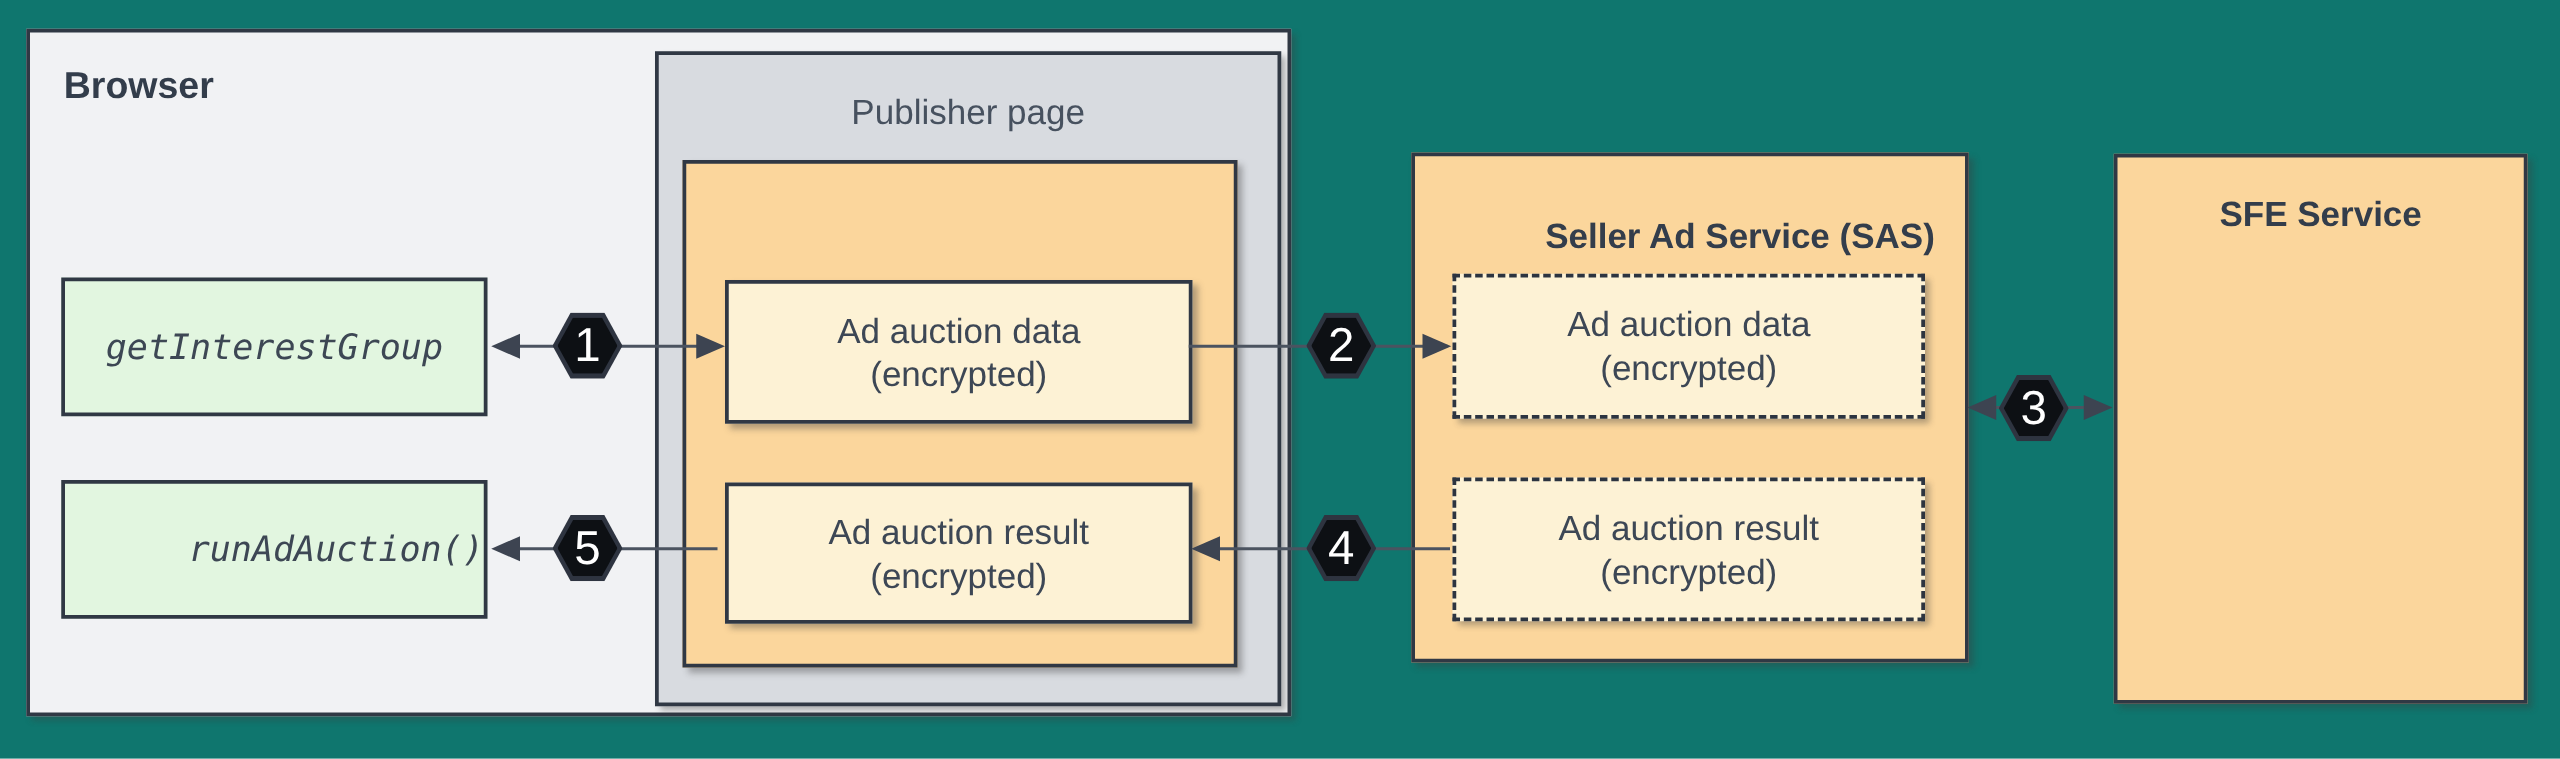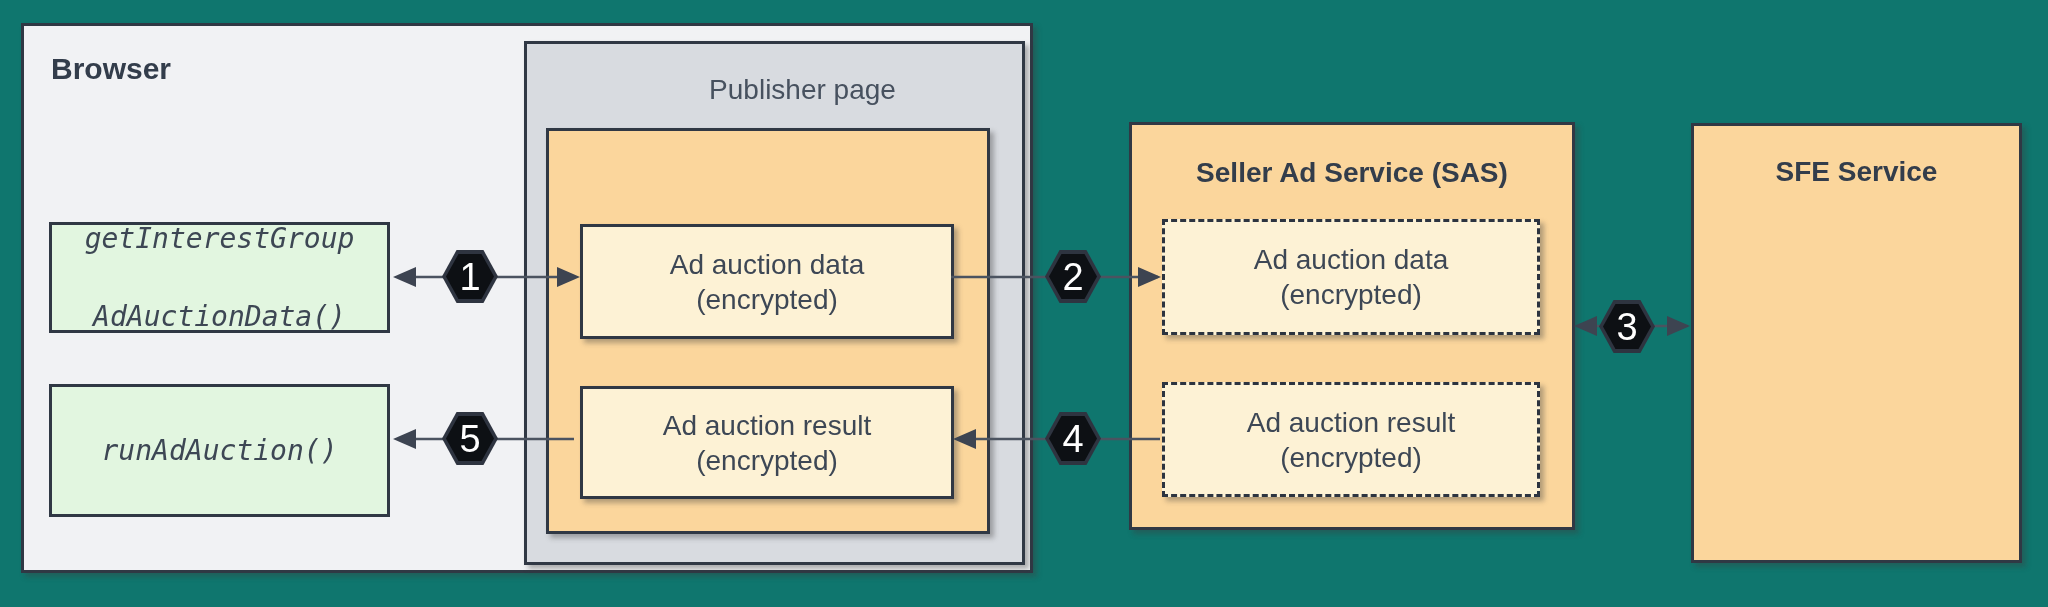--- a/index.html
+++ b/index.html
@@ -21,55 +21,55 @@
   .browser-label{
     position:absolute;left:27px;top:26px;
     font-size:30px;font-weight:bold;color:#333d4b;
   }
   .publisher-box{
     left:500px;top:15px;width:501px;height:524px;
     background:#d8dbe0;border:3px solid #303844;
   }
   .publisher-label{
     position:absolute;left:0;top:30px;width:100%;
-    text-align:center;font-size:28px;color:#47515f;margin-left:28px;
+    text-align:center;font-size:28px;color:#47515f;
   }
   .orange-panel{
     background:#fbd69c;border:3px solid #303844;
   }
   .seller-js-box{left:19px;top:84px;width:444px;height:406px;}
   .sas-box{left:1129px;top:122px;width:446px;height:408px;}
   .sfe-box{left:1691px;top:123px;width:331px;height:440px;}
   .panel-title{
     position:absolute;left:0;width:100%;text-align:center;
     font-size:28px;font-weight:bold;color:#333d4b;
   }
   .seller-js-box .panel-title{top:30px;}
-  .sas-box .panel-title{top:32px;}
+  .sas-box .panel-title{top:48px;padding-left:40px;}
   .sfe-box .panel-title{top:30px;}
 
   
   .node{
     position:absolute;box-sizing:border-box;
     display:flex;flex-direction:column;align-items:center;justify-content:center;
     text-align:center;color:#3d4755;font-size:28px;line-height:35px;
   }
   .cream{background:#fdf2d5;border:3px solid #303844;}
   .cream-dashed{background:#fdf2d5;border:3px dashed #2c3440;}
   .green{background:#e2f6e0;border:3px solid #303844;}
   .code{
     font-family:"DejaVu Sans Mono",monospace;
     font-style:italic;font-size:28px;line-height:34px;color:#3d4754;gap:44px;
   }
   .sub{}
 
   .sjs-data{left:31px;top:93px;width:374px;height:115px;}
   .sjs-result{left:31px;top:255px;width:374px;height:113px;}
   .green-1{left:25px;top:196px;width:341px;height:111px;}
-  .green-2{left:25px;top:358px;width:341px;height:133px;}
+  .green-2{left:25px;top:358px;width:341px;height:111px;align-items:flex-end;}
   .sas-data{left:30px;top:94px;width:378px;height:116px;}
   .sas-result{left:30px;top:257px;width:378px;height:115px;}
   .ba-box{left:28px;top:96px;width:273px;height:276px;}
 
   
   .arrows{position:absolute;left:0;top:0;z-index:5;pointer-events:none;}
 
   
   .hex{
     position:absolute;z-index:6;width:56px;height:53px;
@@ -93,21 +93,20 @@
 </head>
 <body>
 
 <div class="canvas">
 
   <div class="panel shadow browser-box">
     <div class="browser-label">Browser</div>
 
     <div class="node green code green-1">
       <span>getInterestGroup</span>
-      <span>AdAuctionData()</span>
     </div>
     <div class="node green code green-2">
       <span>runAdAuction()</span>
     </div>
 
     <div class="panel shadow publisher-box">
       <div class="publisher-label">Publisher page</div>
 
       <div class="panel shadow orange-panel seller-js-box">
         <div class="node cream shadow sjs-data">

